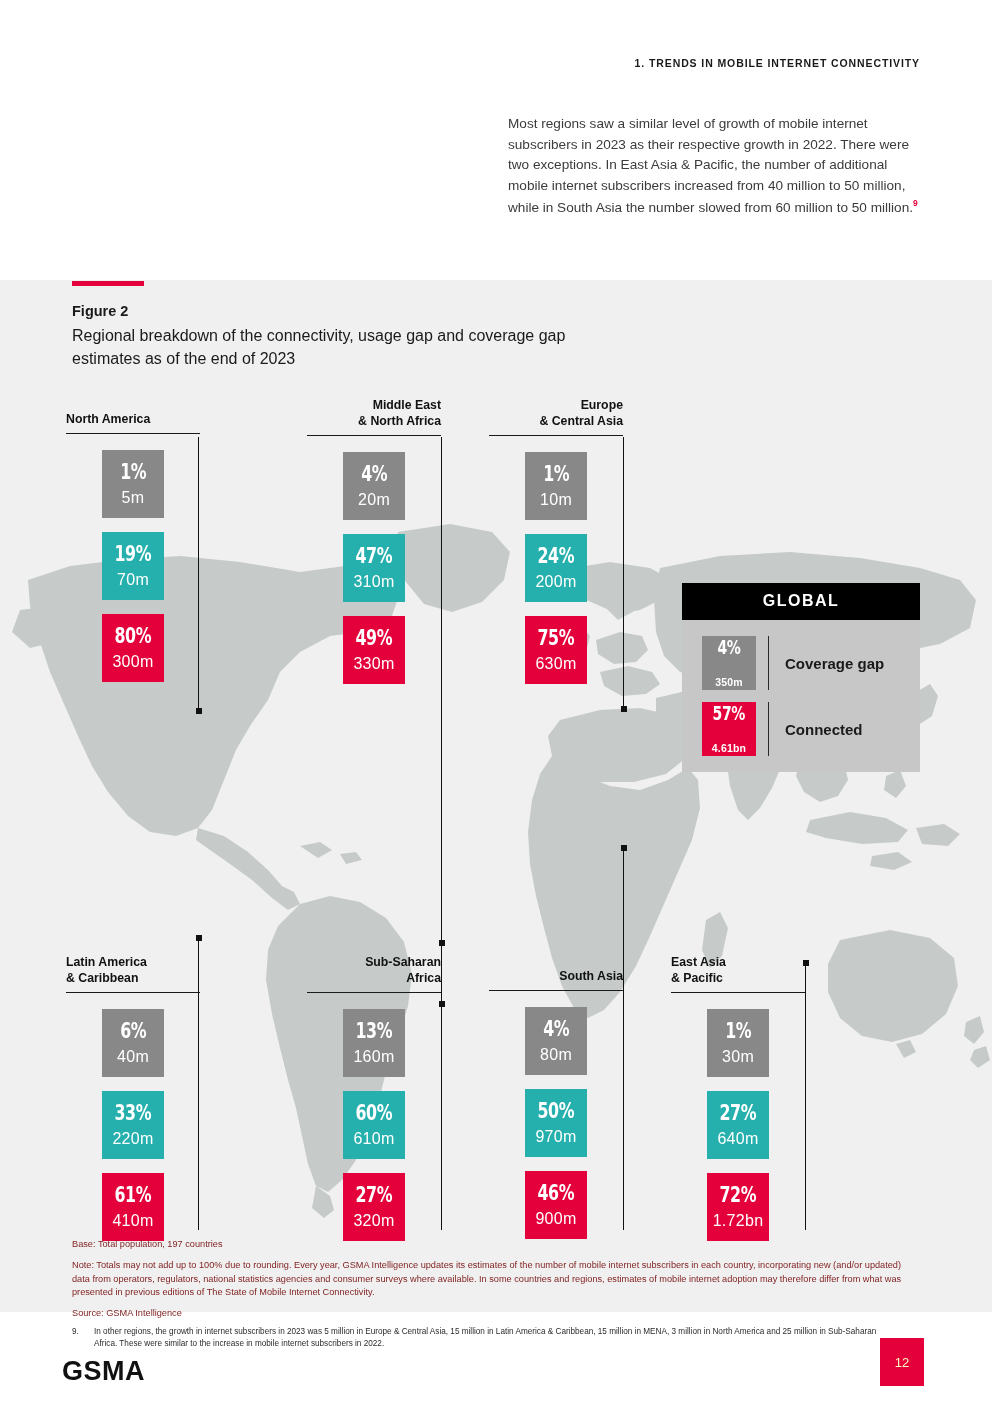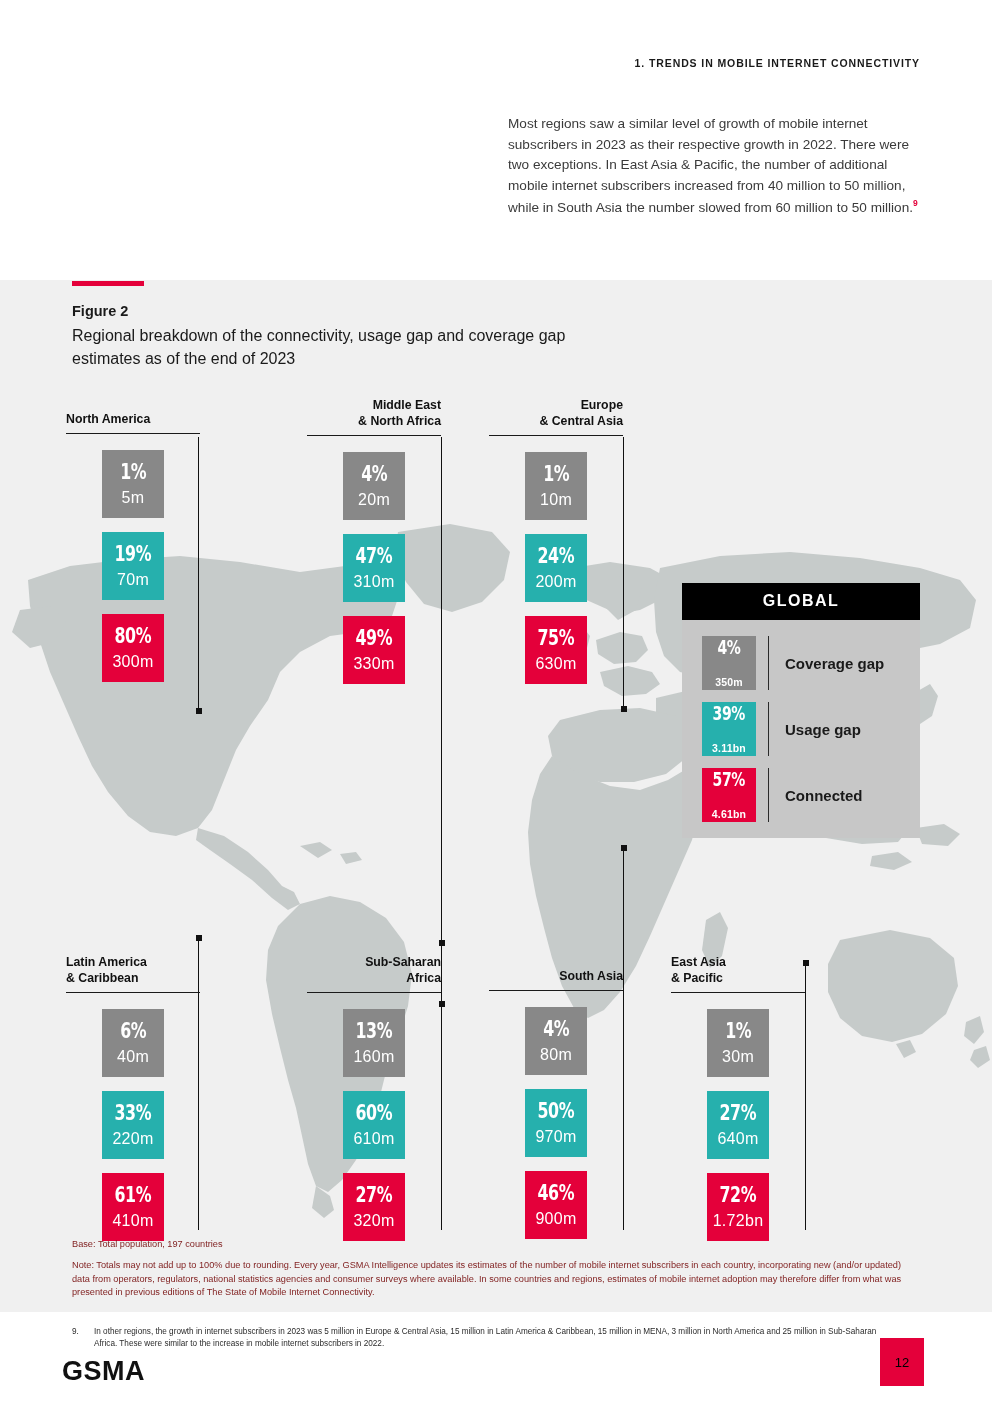--- a/index.html
+++ b/index.html
@@ -107,21 +107,21 @@
   .footnote {
     position: absolute; left: 72px; top: 1326px; width: 820px;
     font-size: 8.2px; line-height: 1.45; color:#2b2b2b; display:flex;
   }
   .footnote .num { width: 22px; flex: 0 0 22px; }
 
   
   .gsma-logo { position: absolute; left: 62px; top: 1355px; }
   .page-num-box {
     position: absolute; left: 880px; top: 1338px; width: 44px; height: 48px;
-    background: #e4003a; color: #000000; display:flex; align-items:center; justify-content:center;
+    background: #e4003a; color: #fef9c3; display:flex; align-items:center; justify-content:center;
     font-size: 13px;
   }
 </style>
 </head>
 <body>
 
 <div class="page">
 
   <div class="running-head">1. Trends in mobile internet connectivity</div>
   <div class="intro"><span>Most regions saw a similar level of growth of mobile internet subscribers in 2023 as their respective growth in 2022. There were two exceptions. In East Asia &amp; Pacific, the number of additional mobile internet subscribers increased from 40 million to 50 million, while in South Asia the number slowed from 60 million to 50 million.</span><span class="sup">9</span></div>
@@ -212,28 +212,20 @@
 
         <div class="legend-row">
           <div class="legend-chip" style="background:#888888">
             <span class="pct">4%</span>
             <span class="abs">350m</span>
           </div>
           <div class="legend-divider"></div>
           <div class="legend-label">Coverage gap</div>
         </div>
 
-        <div class="legend-row">
-          <div class="legend-chip" style="background:#26b0ad">
-            <span class="pct">39%</span>
-            <span class="abs">3.11bn</span>
-          </div>
-          <div class="legend-divider"></div>
-          <div class="legend-label">Usage gap</div>
-        </div>
 
         <div class="legend-row">
           <div class="legend-chip" style="background:#e4003a">
             <span class="pct">57%</span>
             <span class="abs">4.61bn</span>
           </div>
           <div class="legend-divider"></div>
           <div class="legend-label">Connected</div>
         </div>
 
@@ -403,20 +395,21 @@
 
   </div>
 
   <div class="accent-bar"></div>
   <div class="fig-label">Figure 2</div>
   <div class="fig-title">Regional breakdown of the connectivity, usage gap and coverage gap estimates as of the end of 2023</div>
 
   <div class="notes">
     <div class="line">Base: Total population, 197 countries</div>
     <div class="line">Note: Totals may not add up to 100% due to rounding. Every year, GSMA Intelligence updates its estimates of the number of mobile internet subscribers in each country, incorporating new (and/or updated) data from operators, regulators, national statistics agencies and consumer surveys where available. In some countries and regions, estimates of mobile internet adoption may therefore differ from what was presented in previous editions of The State of Mobile Internet Connectivity.</div>
+    <div class="line">Source: GSMA Intelligence</div>
   </div>
 
   <div class="footnote">
     <span class="num">9.</span>
     <span>In other regions, the growth in internet subscribers in 2023 was 5 million in Europe &amp; Central Asia, 15 million in Latin America &amp; Caribbean, 15 million in MENA, 3 million in North America and 25 million in Sub-Saharan Africa. These were similar to the increase in mobile internet subscribers in 2022.</span>
   </div>
 
   <div class="gsma-logo">
     <svg width="120" height="32" viewBox="0 0 120 32" aria-hidden="true">
       <text x="0" y="25" font-family="Liberation Sans, sans-serif" font-size="27" font-weight="bold" letter-spacing="0.5" fill="#111">GSMA</text>

